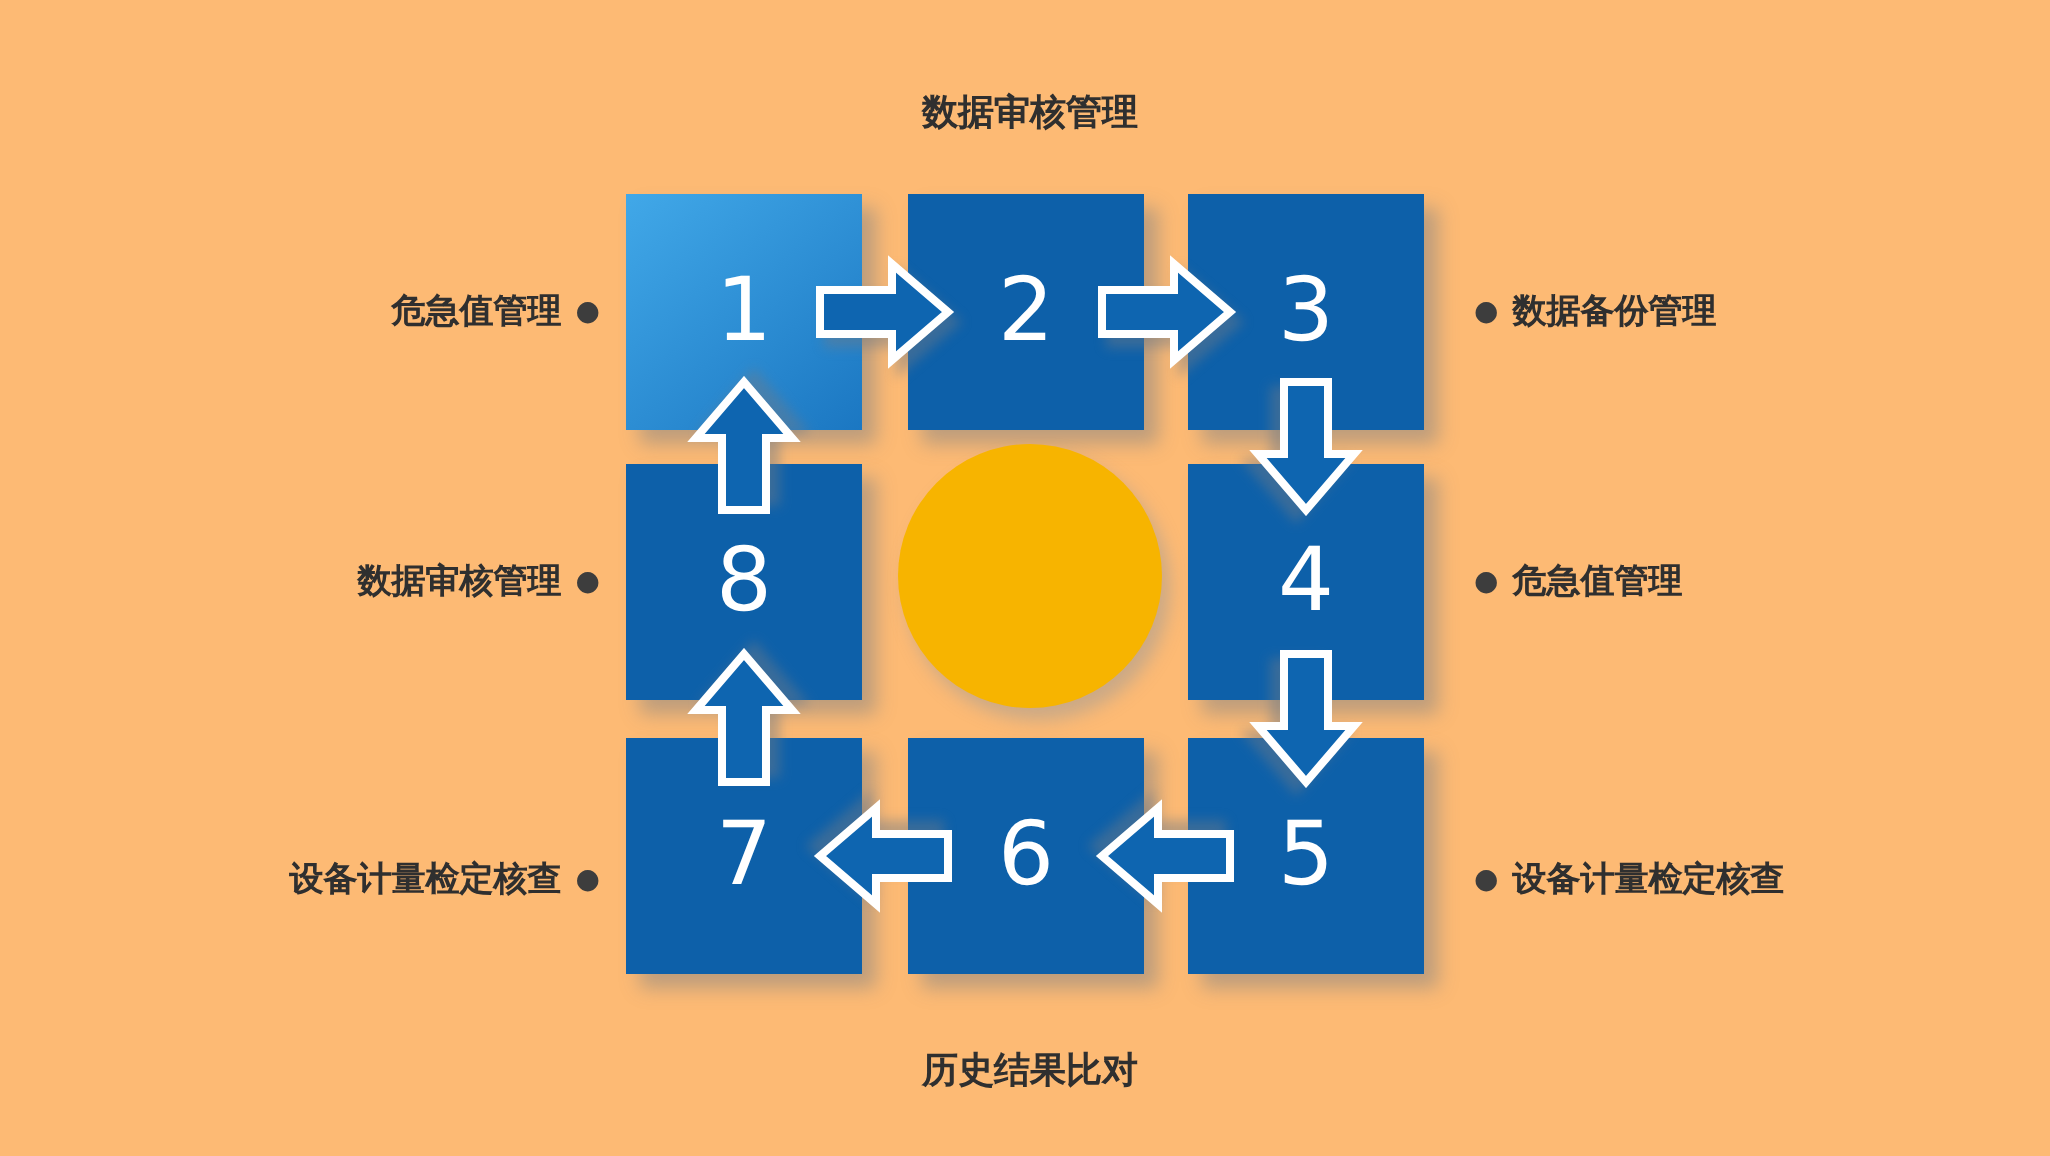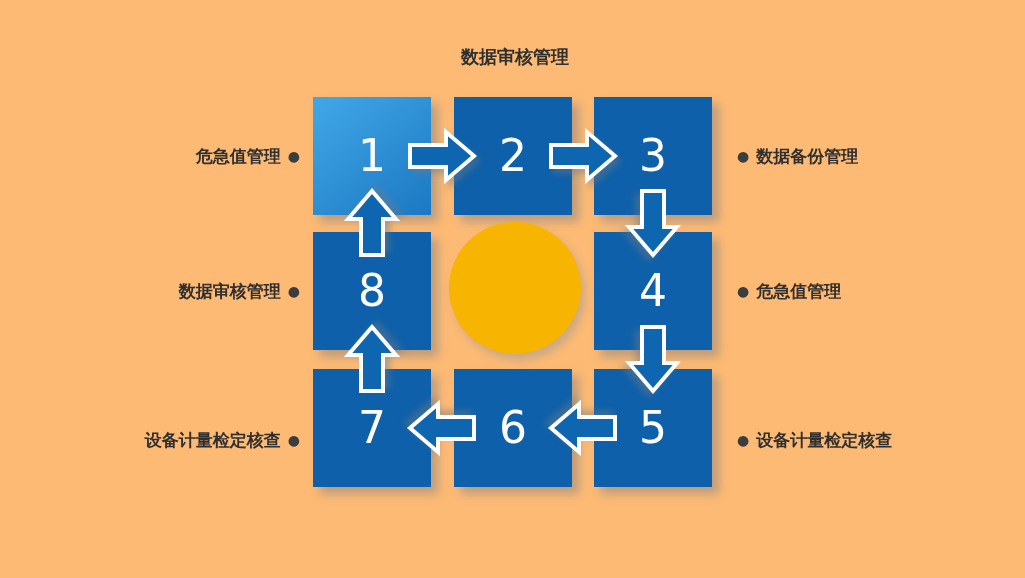--- a/index.html
+++ b/index.html
@@ -224,14 +224,15 @@
   </div>
   <div class="side-label right row2">
     <span class="bullet">●</span>
     <span class="txt">危急值管理</span>
   </div>
   <div class="side-label right row3">
     <span class="bullet">●</span>
     <span class="txt">设备计量检定核查</span>
   </div>
 
+  <div class="title bottom">历史结果比对</div>
 
 </div>
 
 </body></html>

